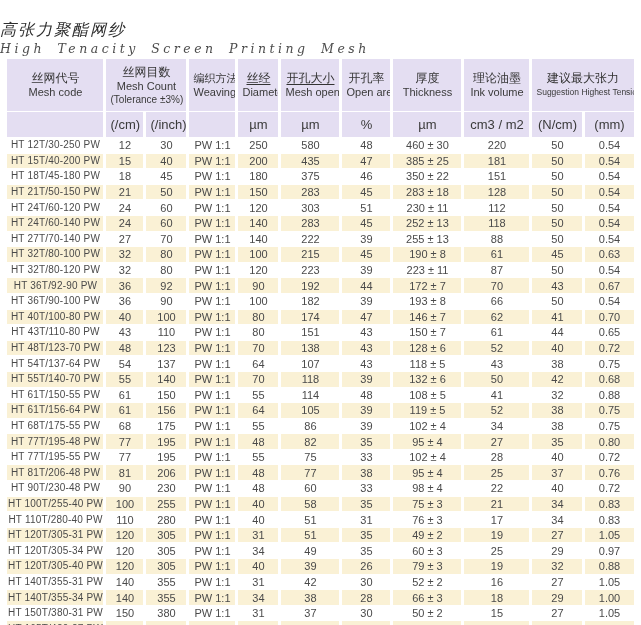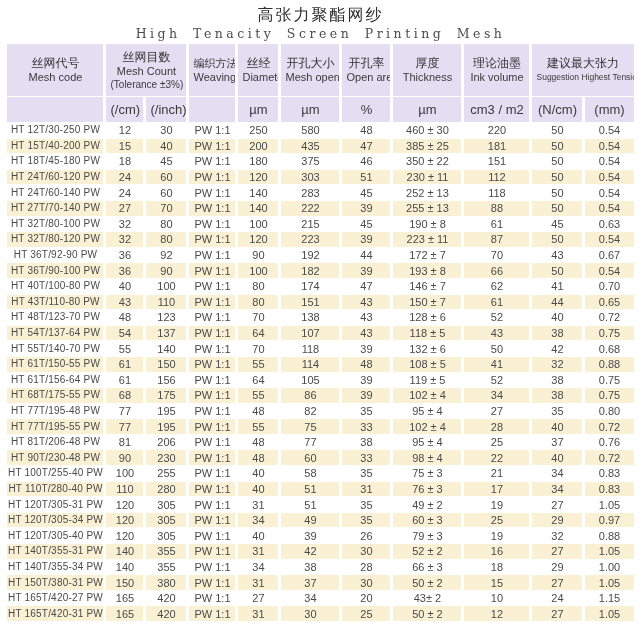--- a/index.html
+++ b/index.html
@@ -7,21 +7,21 @@
     --stripe-bg:#faf1d5;
     --text:#3c3c3c;
     --muted:#4a4a4a;
   }
   html,body{margin:0;padding:0;background:#ffffff;}
   body{
     width:641px;height:625px;overflow:hidden;
     font-family:"Liberation Sans", sans-serif;
     color:var(--text);
   }
-  .titleblock{text-align:center;padding-top:5px;}
+  .titleblock{padding-top:20px;font-style:italic;}
   .title-zh{
     font-family:"DejaVu Serif", serif;
     font-size:16px;line-height:20px;color:#2e2e2e;letter-spacing:2px;
   }
   .title-en{
     font-family:"DejaVu Serif", serif;
     font-size:12.5px;line-height:17px;color:#4c4c4c;
     letter-spacing:3.5px;word-spacing:5px;
   }
   table.mesh{
@@ -33,21 +33,21 @@
   col.c9{width:65px}col.c10{width:50px}col.c11{width:48px}
   thead th{
     background:var(--header-bg);
     font-weight:normal;text-align:center;vertical-align:middle;
     padding:4px;overflow:hidden;white-space:nowrap;
   }
   thead tr.main th{height:44px;}
   thead tr.units th{height:17px;font-size:13px;color:#3a3a3a;}
   .zh{font-size:12px;line-height:15px;color:#333;}
   .zh.tight{font-size:11px;}
-  .zh.u{text-underline-offset:2px;}
+  .zh.u{text-decoration:underline;text-underline-offset:2px;}
   .en{font-size:11px;line-height:13px;color:#3a3a3a;}
   .en.note{font-size:10px;}
   .en.small{font-size:8.5px;letter-spacing:0;}
   tbody td{
     height:14.6px;font-size:11px;line-height:14px;
     text-align:center;vertical-align:middle;
     padding:0;white-space:nowrap;overflow:hidden;color:var(--muted);
   }
   tbody tr:nth-child(even) td{background:var(--stripe-bg);}
   tbody td.code{font-size:10px;letter-spacing:0.2px;}
@@ -162,20 +162,33 @@
         <td>PW 1:1</td>
         <td>180</td>
         <td>375</td>
         <td>46</td>
         <td>350 ± 22</td>
         <td>151</td>
         <td>50</td>
         <td>0.54</td>
       </tr>
       <tr>
+        <td class="code">HT 21T/50-150 PW</td>
+        <td>21</td>
+        <td>50</td>
+        <td>PW 1:1</td>
+        <td>150</td>
+        <td>283</td>
+        <td>45</td>
+        <td>283 ± 18</td>
+        <td>128</td>
+        <td>50</td>
+        <td>0.54</td>
+      </tr>
+      <tr>
         <td class="code">HT 24T/60-120 PW</td>
         <td>24</td>
         <td>60</td>
         <td>PW 1:1</td>
         <td>120</td>
         <td>303</td>
         <td>51</td>
         <td>230 ± 11</td>
         <td>112</td>
         <td>50</td>

